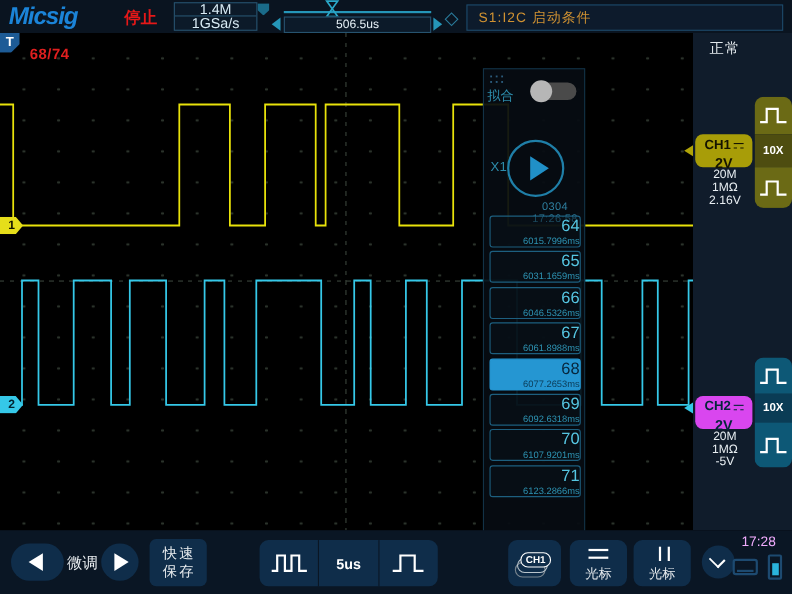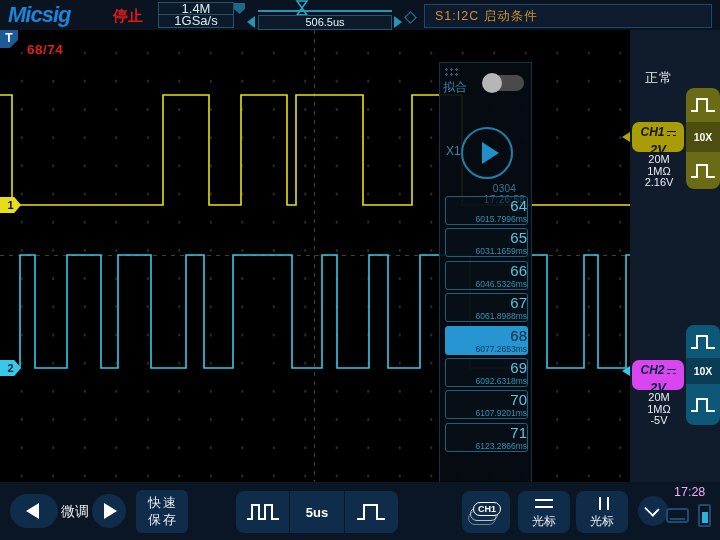--- a/index.html
+++ b/index.html
@@ -48,33 +48,33 @@
   .ch-marker { position:absolute; left:0; width:21px; height:16px; font-size:11px; font-weight:bold; color:#101000;
     text-align:center; line-height:16px; clip-path:polygon(0 0,68% 0,100% 50%,68% 100%,0 100%); }
   .ch1-m { top:167px; background:#e6de1a; }
   .ch2-m { top:330px; background:#35c8e8; color:#00222e; }
   .off-arrow { position:absolute; width:0; height:0; border-top:5px solid transparent; border-bottom:5px solid transparent; }
   .off-arrow.a1 { left:622px; top:102px; border-right:8px solid #b0a408; }
   .off-arrow.a2 { left:622px; top:336px; border-right:8px solid #35c8e8; }
 
   
   .sidebar { position:absolute; left:630px; top:0; width:90px; height:452px; background:#101c2b; z-index:20; }
-  .trig-mode { position:absolute; left:15px; top:5px; font-size:13px; color:#e2e8ec; letter-spacing:1px;margin-top:34px; }
+  .trig-mode { position:absolute; left:15px; top:5px; font-size:13px; color:#e2e8ec; letter-spacing:1px; }
   .ch-col { position:absolute; left:56px; width:34px; border-radius:8px; overflow:hidden; }
   .ch-col .pulse-btn { width:34px; display:flex; align-items:center; justify-content:center; }
   .ch-col .probe-chip { width:34px; text-align:center; font-size:10.5px; font-weight:bold; color:#fff; }
   .col1 { top:58px; }
   .col1 .pulse-btn { background:#6b6a15; height:34px; }
   .col1 .probe-chip { background:#4e4d10; height:30px; line-height:30px; }
   .col1 .pulse-btn.b2 { height:37px; }
   .col2 { top:295px; }
   .col2 .pulse-btn { background:#0d5876; height:33px; }
   .col2 .probe-chip { background:#0a3c55; height:26px; line-height:26px; }
   .col2 .pulse-btn.b2 { height:41px; }
-  .ch-badge { position:absolute; left:2px; width:52px; height:30px; border-radius:7px; text-align:center;font-style:italic; }
+  .ch-badge { position:absolute; left:2px; width:52px; height:30px; border-radius:7px; text-align:center; }
   .ch-badge .r1 { font-size:12px; font-weight:bold; line-height:14px; padding-top:2px; }
   .ch-badge .r2 { font-size:13px; font-weight:bold; line-height:13px; }
   .badge1 { top:92px; background:#a89d08; color:#151400; }
   .badge2 { top:330px; background:#d946ef; color:#04263a; }
   .dc-sym { display:inline-block; width:9px; height:5px; border-top:1.5px solid currentColor; border-bottom:1.5px dashed currentColor; margin-left:2px; }
   .ch-info { position:absolute; left:0; width:58px; text-align:center; color:#e8eef2; font-size:11px; line-height:11.5px; }
   .info1 { top:124px; }
   .info2 { top:362px; }
 
   

